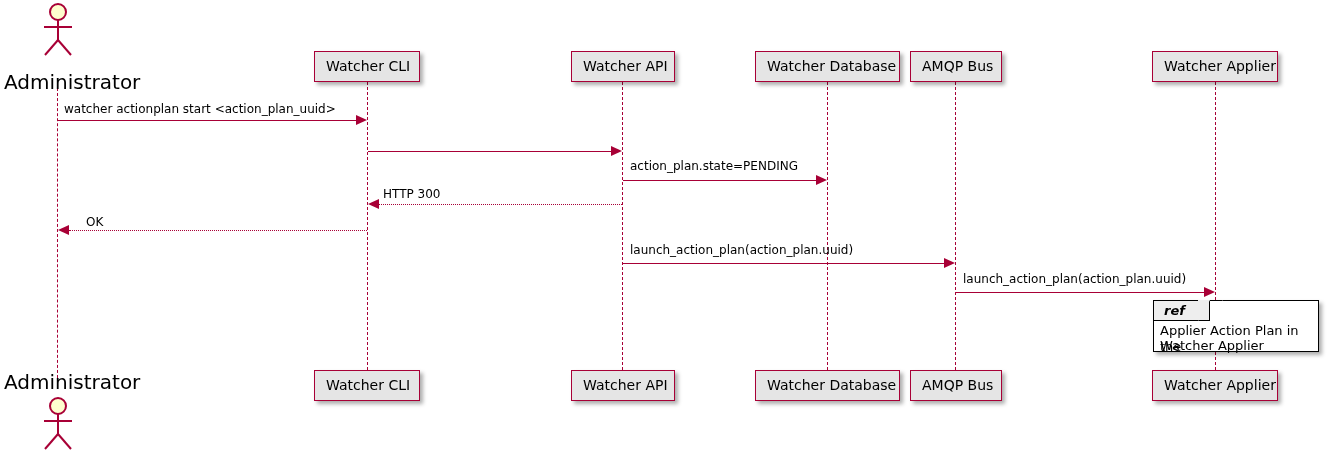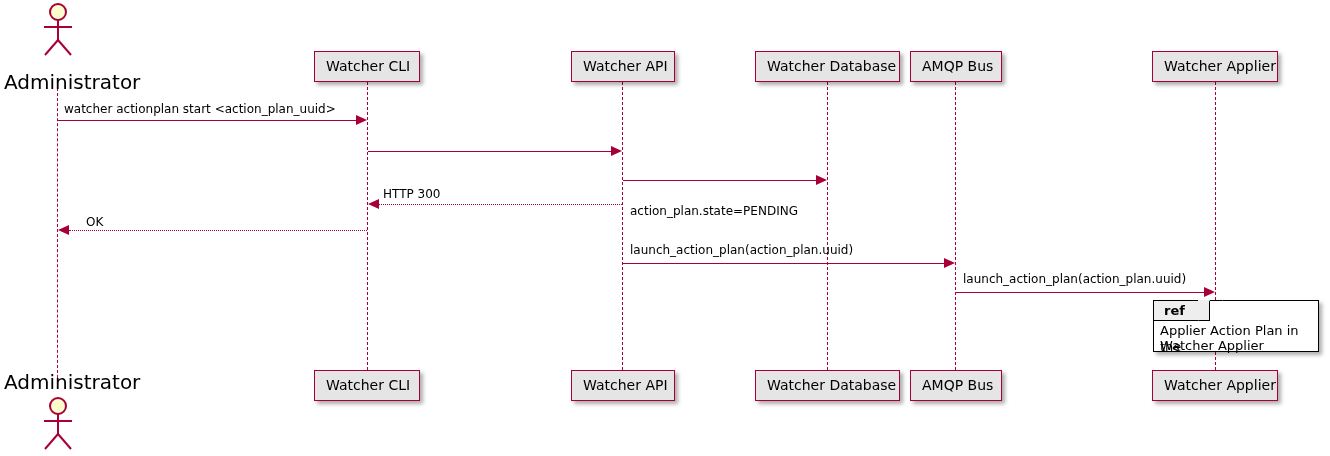--- a/index.html
+++ b/index.html
@@ -173,40 +173,40 @@
   <div class="participant" style="left:910px; top:370px; width:92px;">AMQP Bus</div>
   <div class="participant" style="left:1152px; top:370px; width:126px;">Watcher Applier</div>
 
   <div class="msg-label" style="left:64px; top:103px;">watcher actionplan start &lt;action_plan_uuid&gt;</div>
   <div class="msg-line" style="left:58px; top:120px; width:299px;"></div>
   <div class="arrowhead right" style="left:356px; top:115px;"></div>
 
   <div class="msg-line" style="left:368px; top:151px; width:244px;"></div>
   <div class="arrowhead right" style="left:611px; top:146px;"></div>
 
-  <div class="msg-label" style="left:630px; top:160px;margin-top:45px;">action_plan.state=PENDING</div>
+  <div class="msg-label" style="left:630px; top:160px;">action_plan.state=PENDING</div>
   <div class="msg-line" style="left:623px; top:180px; width:194px;"></div>
   <div class="arrowhead right" style="left:816px; top:175px;"></div>
 
   <div class="msg-label" style="left:383px; top:188px;">HTTP 300</div>
   <div class="msg-line dotted" style="left:379px; top:204px; width:243px;"></div>
   <div class="arrowhead left" style="left:368px; top:199px;"></div>
 
   <div class="msg-label" style="left:86px; top:216px;">OK</div>
   <div class="msg-line dotted" style="left:69px; top:230px; width:298px;"></div>
   <div class="arrowhead left" style="left:58px; top:225px;"></div>
 
   <div class="msg-label" style="left:630px; top:244px;">launch_action_plan(action_plan.uuid)</div>
   <div class="msg-line" style="left:623px; top:263px; width:322px;"></div>
   <div class="arrowhead right" style="left:944px; top:258px;"></div>
 
   <div class="msg-label" style="left:963px; top:273px;">launch_action_plan(action_plan.uuid)</div>
   <div class="msg-line" style="left:956px; top:292px; width:249px;"></div>
   <div class="arrowhead right" style="left:1204px; top:287px;"></div>
 
   <div class="ref-box" style="left:1153px; top:300px; width:166px; height:52px;">
-    <div class="ref-tab" style="width:56px;">ref</div>
+    <div class="ref-tab" style="width:56px;font-style:italic;">ref</div>
     <div class="ref-tab-slant" style="left:56px; top:-1px;"></div>
     <div class="ref-body" style="left:6px; top:22px;">Applier Action Plan in the</div>
     <div class="ref-body" style="left:6px; top:37px;">Watcher Applier</div>
   </div>
 
 </div>
 
 </body></html>

